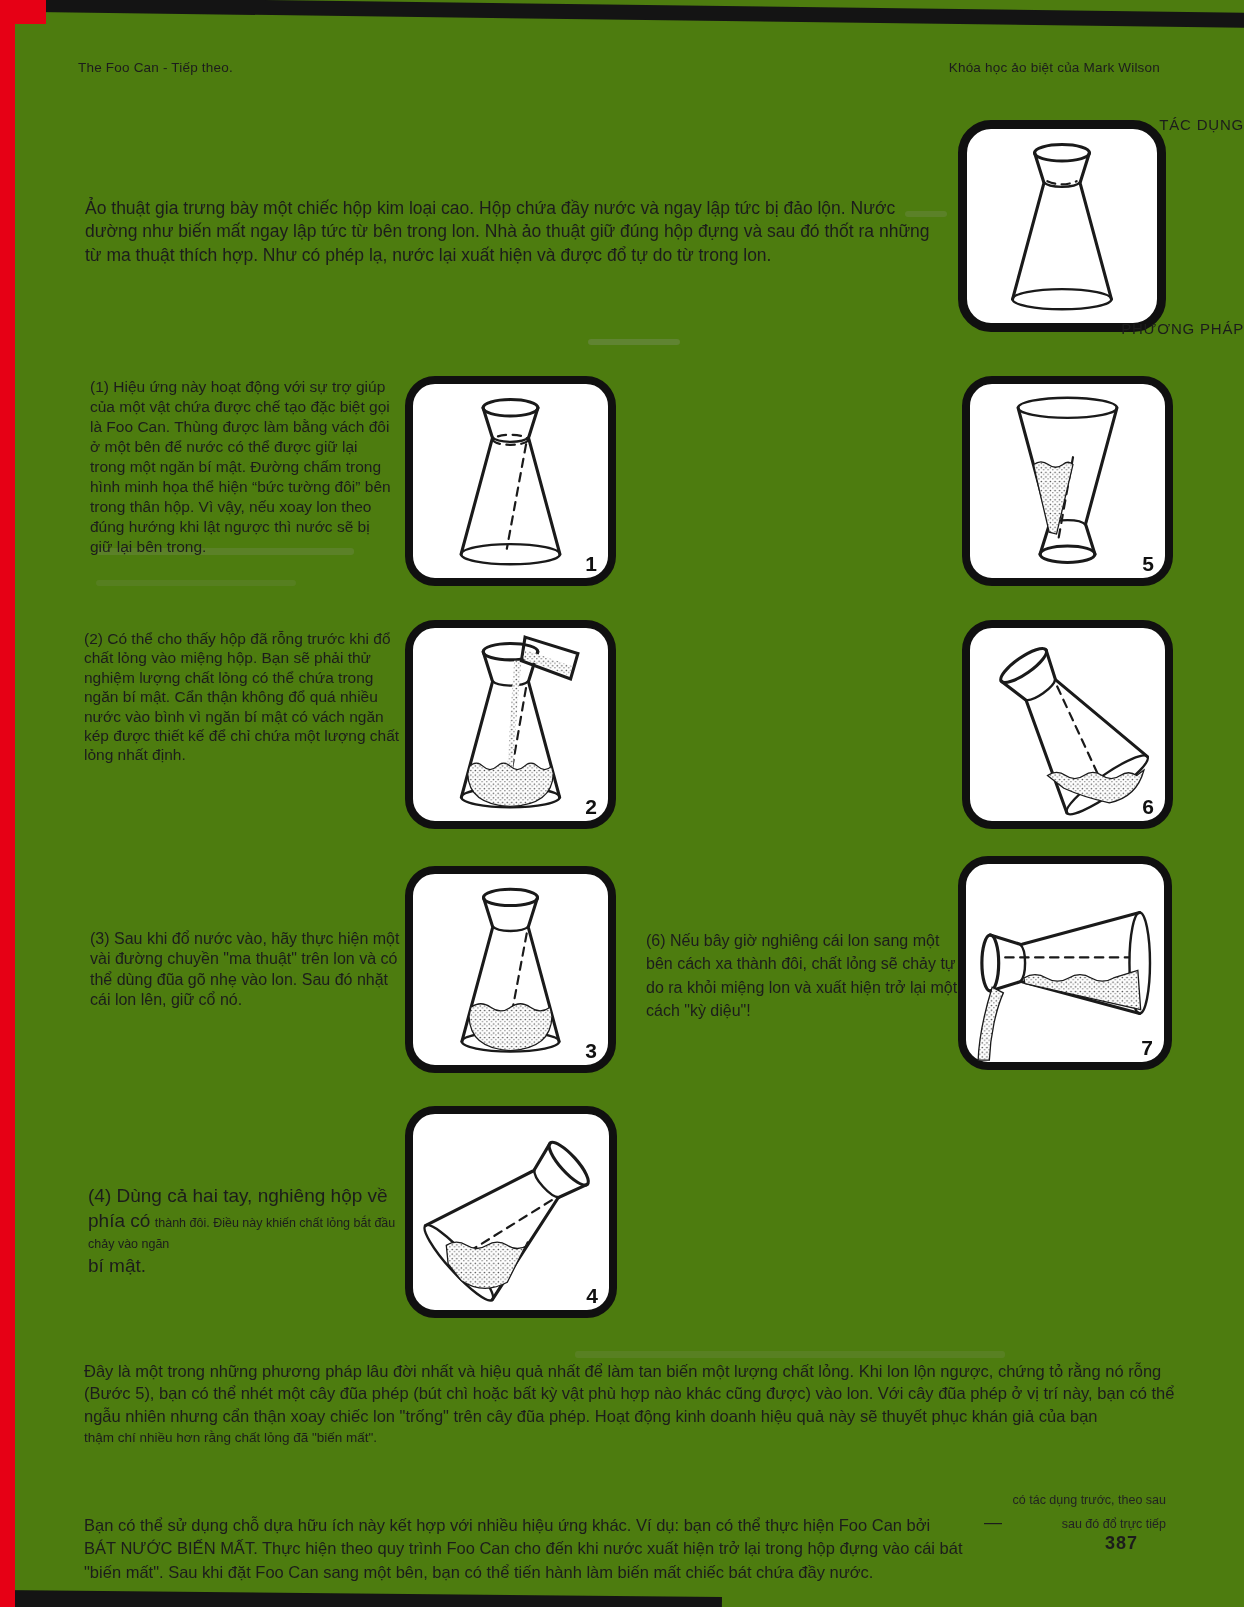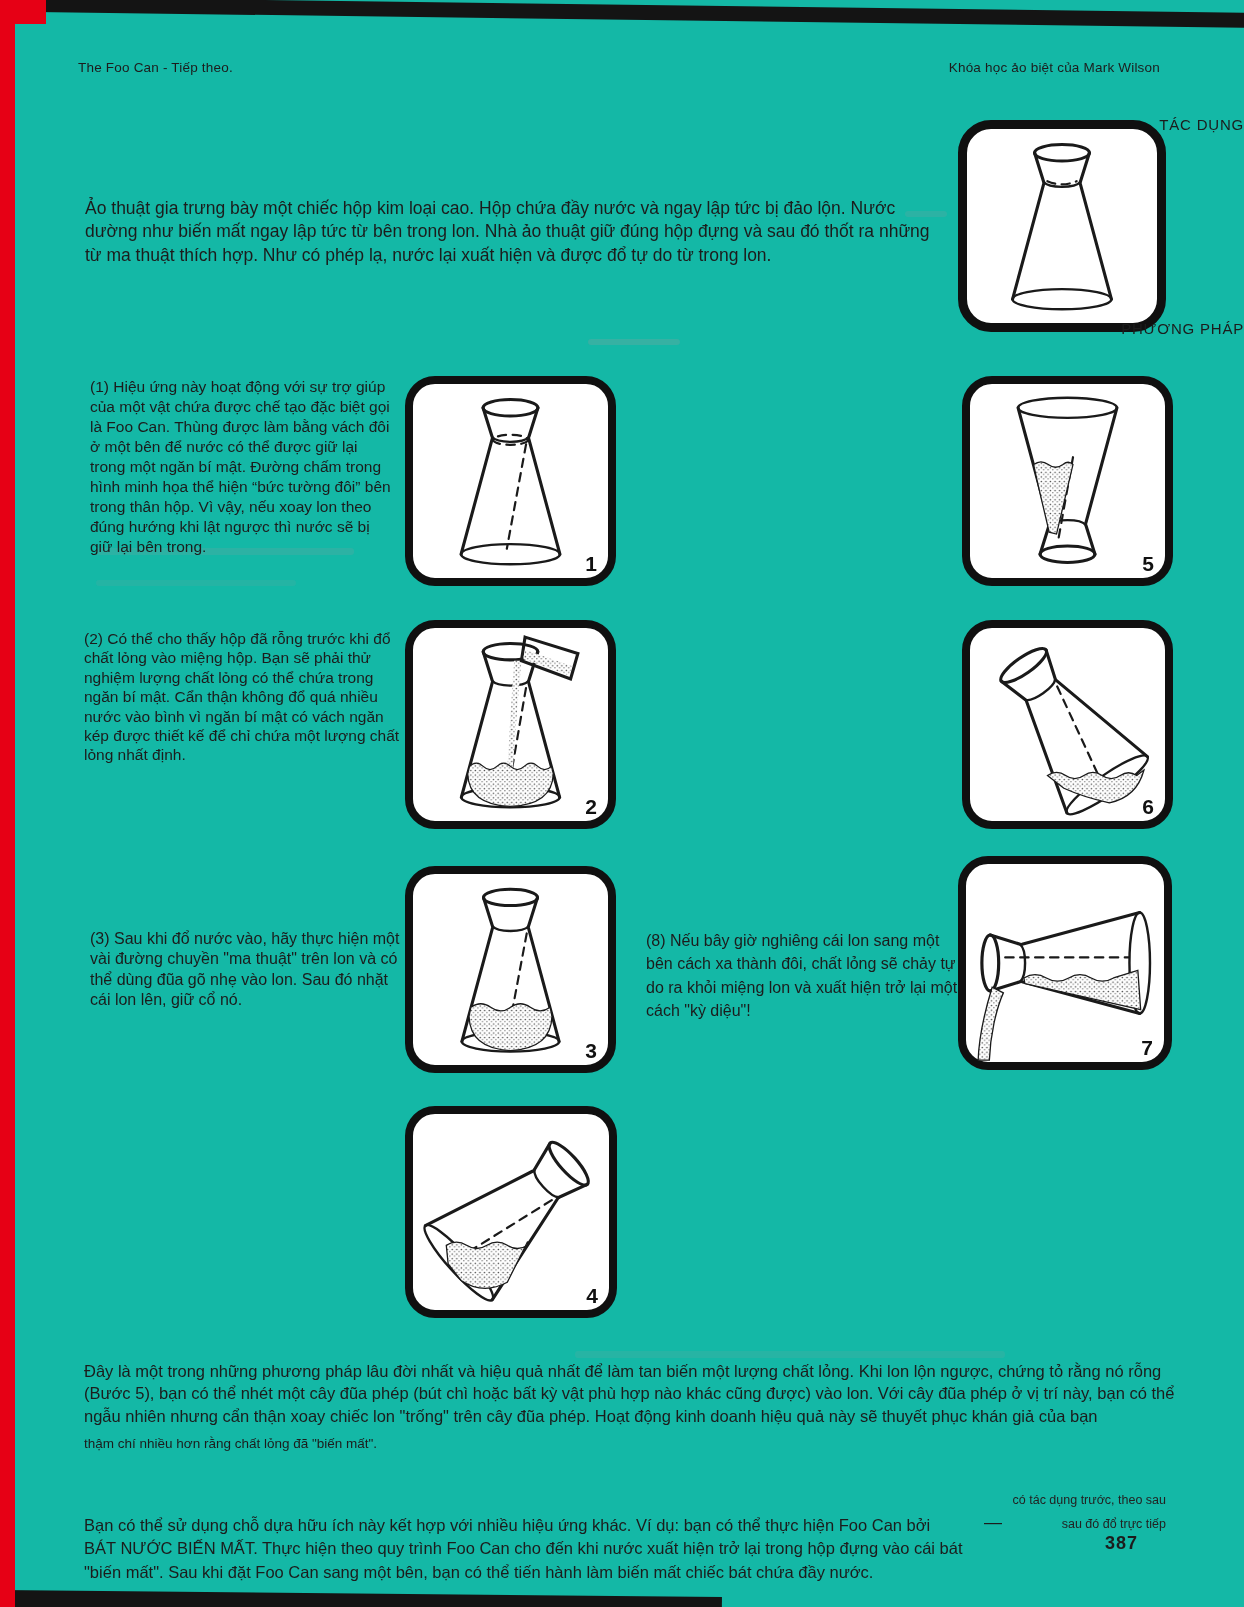--- a/index.html
+++ b/index.html
@@ -1,17 +1,17 @@
 <!DOCTYPE html>
 <html><head>
 <meta charset="utf-8">
 <style>
   html,body{margin:0;padding:0;background:#ffffff;}
   .page{
-    position:relative;width:1244px;height:1607px;background:#14b8a6;
+    position:relative;width:1244px;height:1607px;background:#4d7c0f;
     font-family:"Liberation Sans",sans-serif;color:#1c1c1c;overflow:hidden;text-decoration:underline;
   }
   .abs{position:absolute;}
   
   .red-left{left:0;top:0;width:15px;height:1607px;background:#e60015;}
   .red-corner-top{left:0;top:0;width:46px;height:24px;background:#e60015;}
   .black-top{left:36px;top:-3px;width:1230px;height:15px;background:#141414;
              transform:rotate(0.75deg);transform-origin:left top;}
   .black-bottom{left:-8px;top:1590px;width:730px;height:22px;background:#141414;
              transform:rotate(0.55deg);transform-origin:left top;}
@@ -33,21 +33,21 @@
   .t-small{font-size:12.5px;}
   .t-mid{font-size:15.5px;}
   .t-big2{font-size:20px;letter-spacing:.2px;}
 
   .fig{position:absolute;border:8px solid #101010;border-radius:30px;background:#fff;box-sizing:border-box;}
   .fig svg{display:block;width:100%;height:100%;}
   .fig-num{position:absolute;right:11px;bottom:2px;font-size:21px;font-weight:bold;color:#111;}
   .eff{border-width:9px;border-radius:33px;}
 
   .cmt1{left:84px;top:1360px;width:1092px;font-size:16.5px;line-height:1.36;}
-  .cmt1b{display:block;font-size:13.5px;margin-top:8px;}
+  .cmt1b{display:block;font-size:13.5px;margin-top:2px;}
   .cmt2{left:84px;top:1486px;width:882px;font-size:16.5px;line-height:1.42;margin-top:28px;}
   .dash{left:984px;top:1512px;font-size:18px;}
   .sidenote{left:996px;top:1488px;width:170px;text-align:right;font-size:12.5px;line-height:1.95;color:#222;}
   .pagenum{left:1105px;top:1533px;font-size:18px;font-weight:600;letter-spacing:1px;}
 
   .ln{stroke:#1a1a1a;stroke-width:3.4;fill:none;stroke-linecap:round;}
   .lnth{stroke:#1a1a1a;stroke-width:2.6;fill:none;stroke-linecap:round;}
   .dsh{stroke:#1a1a1a;stroke-width:2.4;fill:none;stroke-dasharray:9 7;stroke-linecap:round;}
   .wat{fill:url(#stip);stroke:#1a1a1a;stroke-width:1.4;}
   .watn{fill:url(#stip);stroke:none;}
@@ -149,33 +149,38 @@
   <div class="abs step s3">(3) Sau khi đổ nước vào, hãy thực hiện một vài đường chuyền "ma thuật" trên lon và có thể dùng đũa gõ nhẹ vào lon. Sau đó nhặt cái lon lên, giữ cổ nó.</div>
   <div class="fig" style="left:405px;top:866px;width:211px;height:207px;">
     <svg viewBox="0 0 200 212">
       <use href="#canShape"></use>
       <path class="dsh" d="M118,66 L97,178"></path>
       <path class="wat" d="M56,148 q11,-8 22,0 q11,8 22,0 q11,-8 22,0 q11,8 22,0 L146,158 Q145,194 100,196 Q55,194 54,158 Z"></path>
     </svg>
     <span class="fig-num">3</span>
   </div>
 
-  <div class="abs step s7">(8) Nếu bây giờ nghiêng cái lon sang một bên cách xa thành đôi, chất lỏng sẽ chảy tự do ra khỏi miệng lon và xuất hiện trở lại một cách "kỳ diệu"!</div>
+  <div class="abs step s7">(6) Nếu bây giờ nghiêng cái lon sang một bên cách xa thành đôi, chất lỏng sẽ chảy tự do ra khỏi miệng lon và xuất hiện trở lại một cách "kỳ diệu"!</div>
   <div class="fig" style="left:958px;top:856px;width:214px;height:214px;">
     <svg viewBox="0 0 200 212">
       <g transform="rotate(-90 100 106)">
         <use href="#canShape"></use>
       </g>
       <path class="dsh" d="M36,100 L168,100"></path>
       <path class="wat" d="M56,122 q12,-7 24,0 q12,7 24,0 q12,-7 24,0 q12,7 24,0 L178,114 L181,156 L57,128 Z"></path>
       <path class="wat" d="M22,132 C14,158 8,182 7,210 L19,210 C20,184 26,156 34,138 Z"></path>
     </svg>
     <span class="fig-num">7</span>
   </div>
 
+  <div class="abs step s4">
+    <span class="t-big">(4) Dùng cả hai tay, nghiêng hộp về phía có</span>
+    <span class="t-small">thành đôi. Điều này khiến chất lỏng bắt đầu chảy vào ngăn</span><br>
+    <span class="t-big">bí mật.</span>
+  </div>
   <div class="fig" style="left:405px;top:1106px;width:212px;height:212px;">
     <svg viewBox="0 0 200 212">
       <g transform="rotate(48 100 110)">
         <use href="#canShape"></use>
         <path class="dsh" d="M117,66 L97,178"></path>
       </g>
       <path class="wat" d="M30,142 q11,-7 22,0 q11,7 22,0 q11,-7 22,0 q11,7 22,0 L118,138 L96,182 Q70,196 46,180 L32,162 Z"></path>
     </svg>
     <span class="fig-num">4</span>
   </div>

